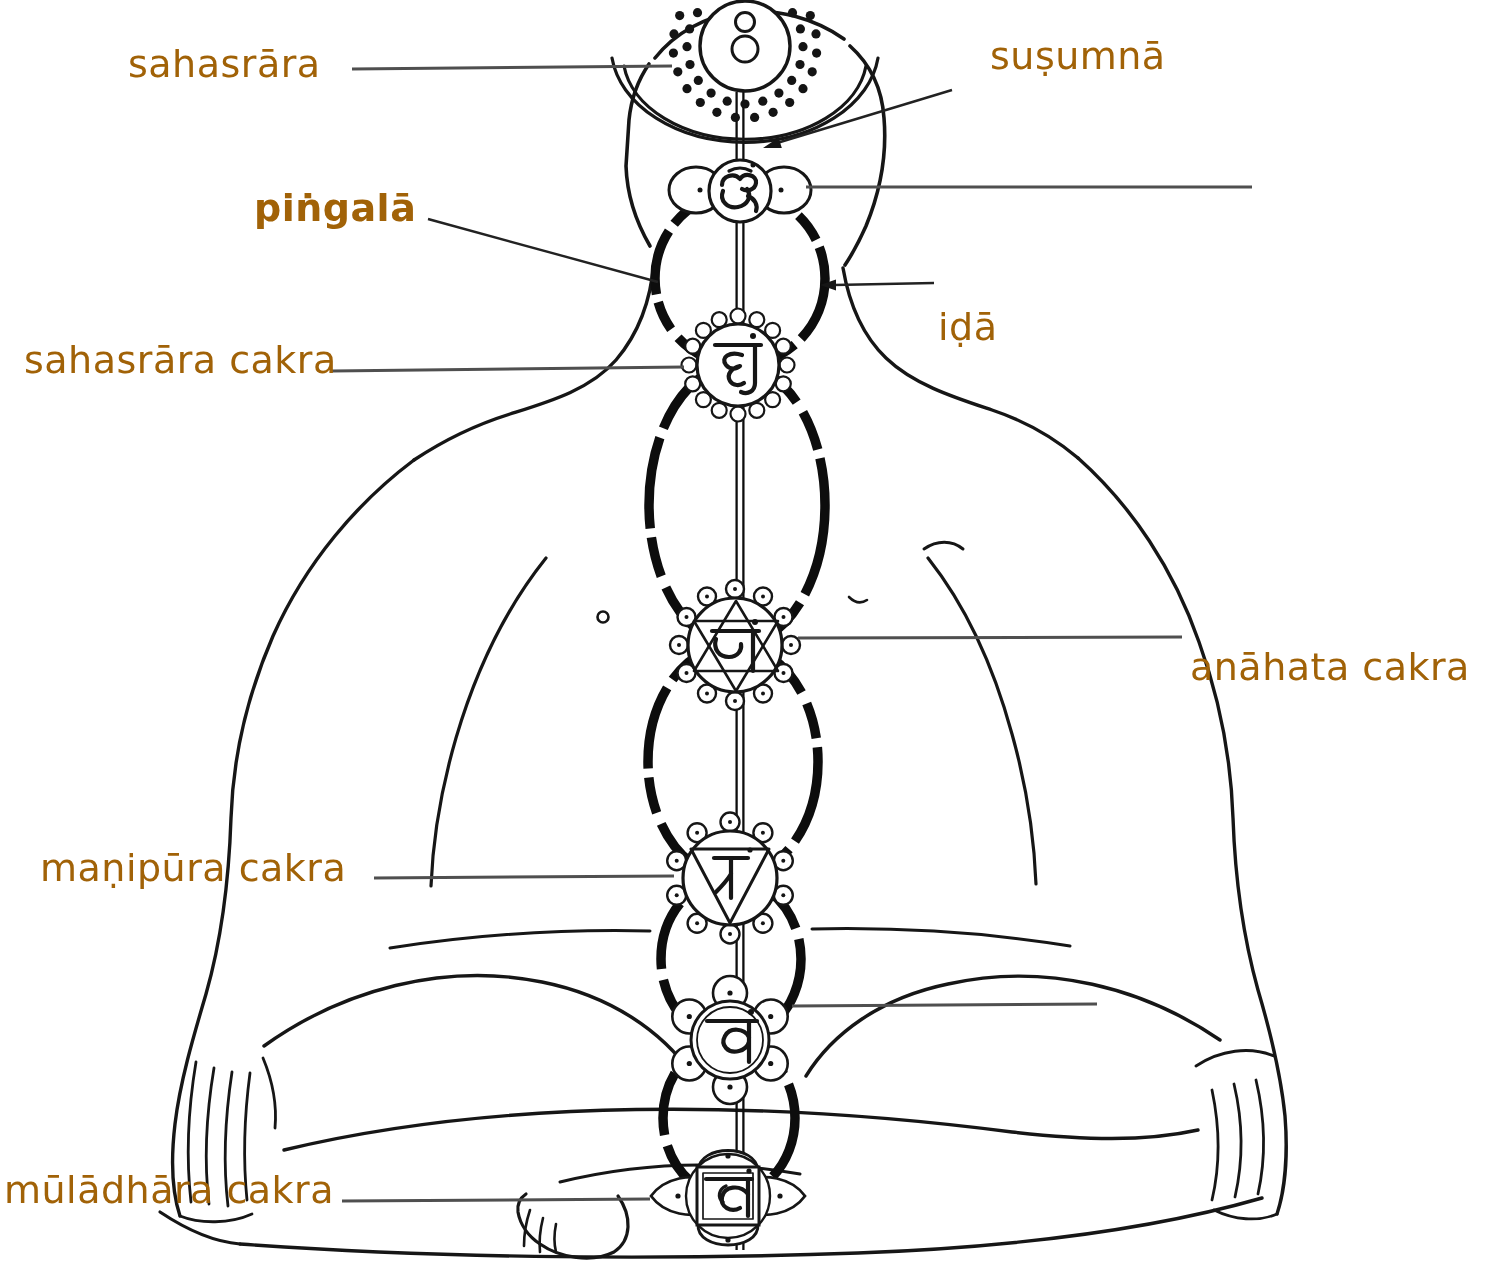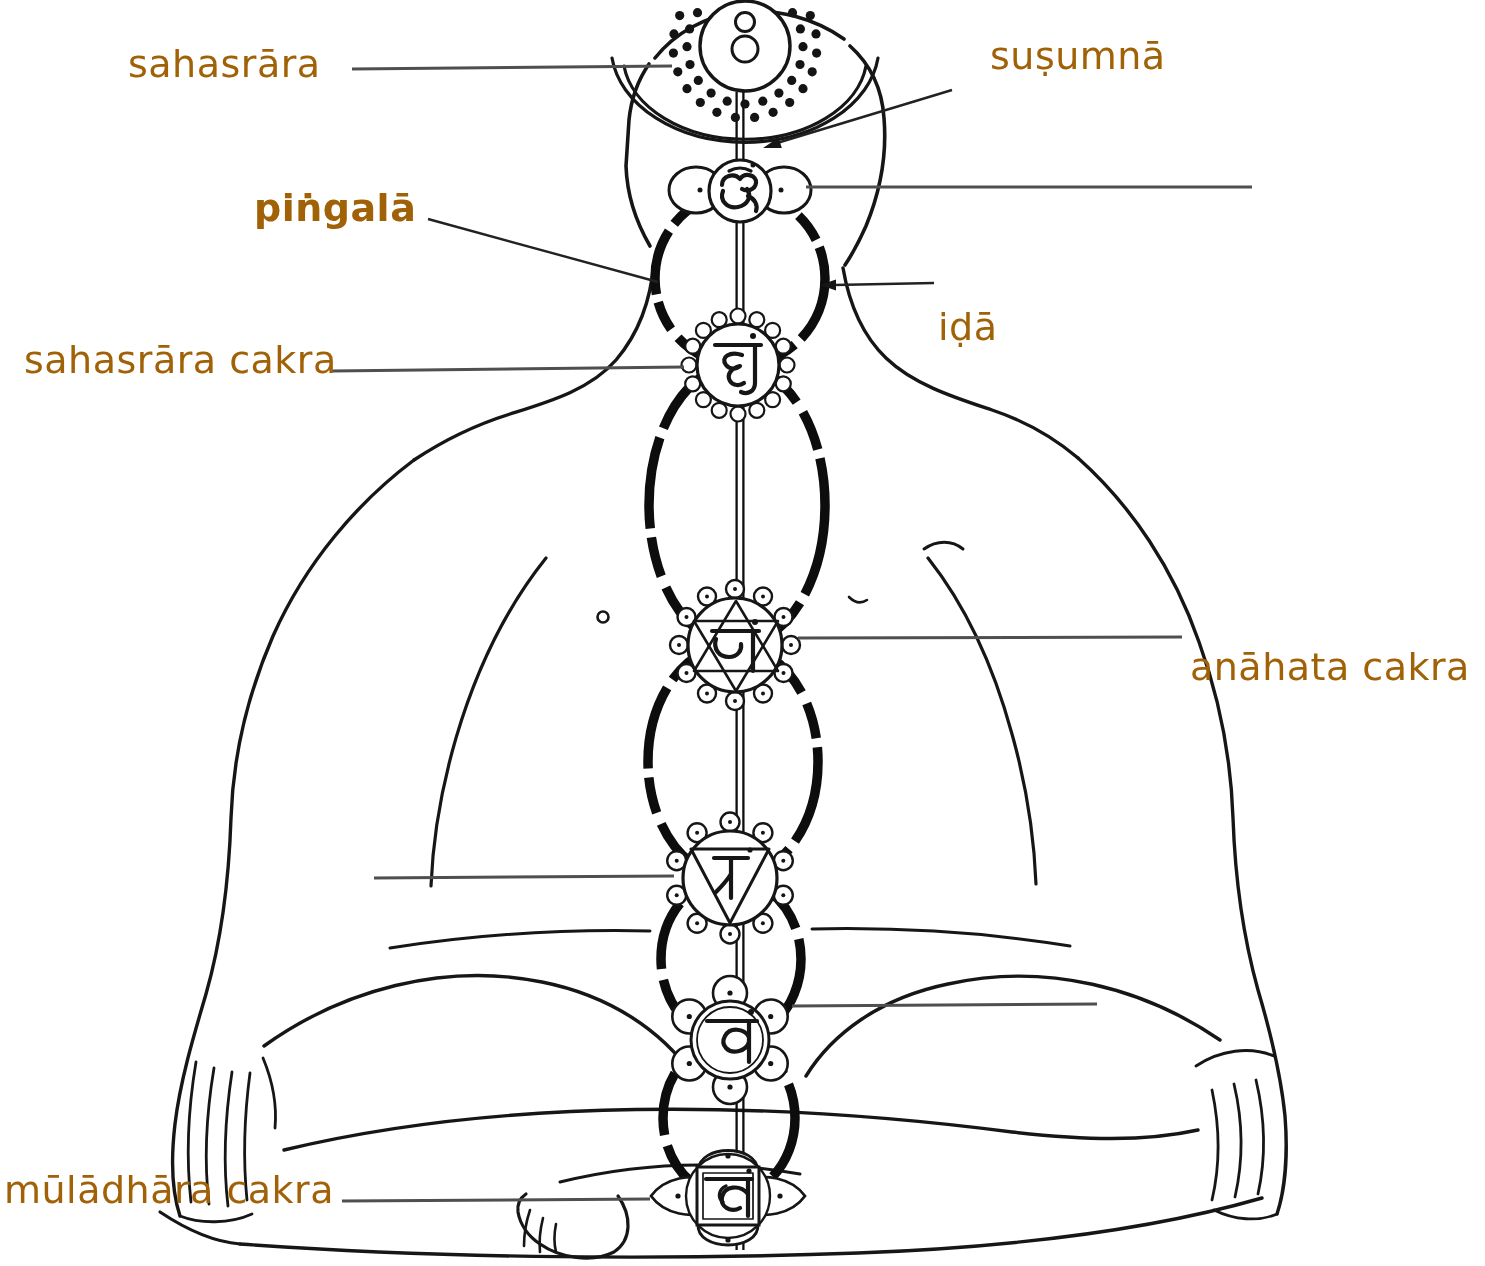--- a/index.html
+++ b/index.html
@@ -308,14 +308,15 @@
     <path class="leader" stroke-width="3" d="M 342,1201 L 650,1199"></path>
   </g>
 </svg>
 
   <div class="label" style="left:128px; top:44px;">sahasrāra</div>
   <div class="label" style="left:962px; top:36px;margin-left:28px;">suṣumnā</div>
   <div class="label" style="left:254px; top:188px;font-weight:bold;">piṅgalā</div>
   <div class="label" style="left:938px; top:263px;margin-top:44px;">iḍā</div>
   <div class="label" style="left:24px; top:340px;">sahasrāra cakra</div>
   <div class="label" style="left:1190px; top:647px;">anāhata cakra</div>
+  <div class="label" style="left:40px; top:848px;">maṇipūra cakra</div>
   <div class="label" style="left:4px; top:1170px;">mūlādhāra cakra</div>
 </div>
 
 </body></html>

